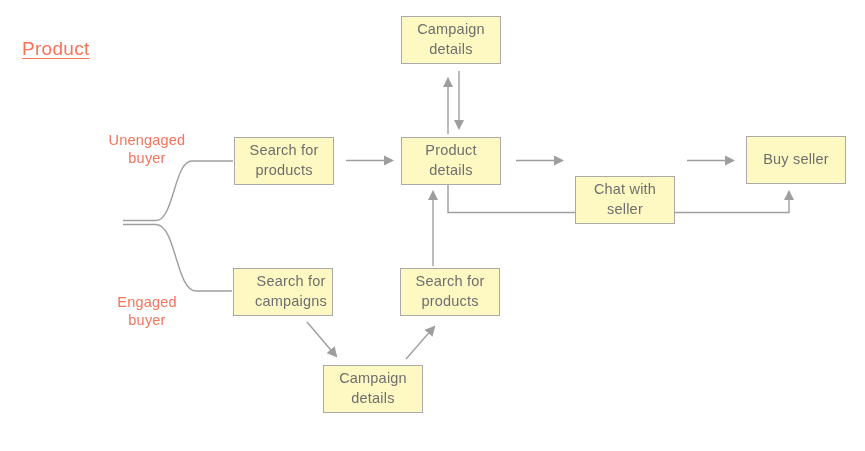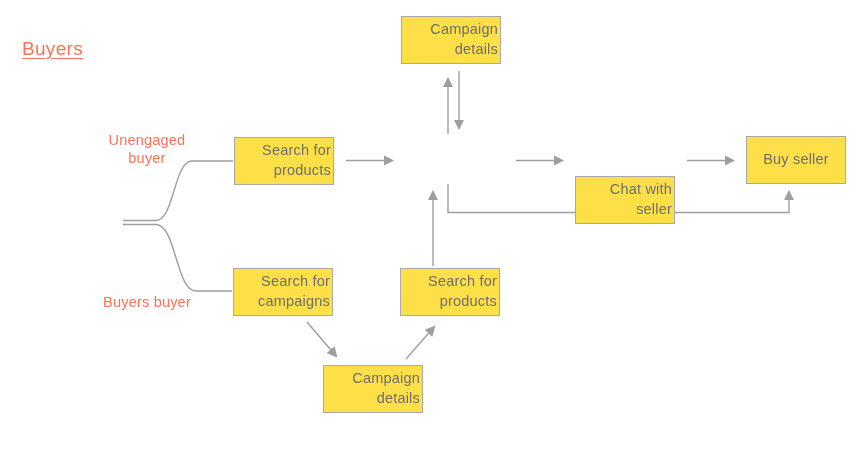--- a/index.html
+++ b/index.html
@@ -17,24 +17,24 @@
     font-family:"Liberation Sans", sans-serif;
     overflow:hidden;
   }
   .canvas{position:absolute;inset:0;width:865px;height:451px;}
   svg.wires{position:absolute;left:0;top:0;width:865px;height:451px;}
   svg.wires path.wire{fill:none;stroke:var(--arrow);stroke-width:1.4;}
   svg.wires .head{fill:var(--arrow);}
   .node{
     position:absolute;
     width:100px;height:48px;
-    background:#fde047;
+    background:#fef9c3;
     border:1px solid var(--box_border);
     display:flex;align-items:center;justify-content:center;
-    text-align:right;
+    text-align:center;
     color:var(--box_text);
     font-size:14.5px;
     line-height:1.35;
     letter-spacing:.2px;
     padding:2px;
   }
   .diagram-title{
     position:absolute;left:22px;top:38px;
     color:var(--accent);
     font-size:19px;
@@ -82,34 +82,37 @@
 
     <path class="wire" d="M433,266 V192" marker-end="url(#arrow)"></path>
 
     <path class="wire" d="M448,184 V212.5 H789 V192" marker-end="url(#arrow)"></path>
 
     <path class="wire" d="M307,322 L336,356" marker-end="url(#arrow)"></path>
 
     <path class="wire" d="M406,359 L434,327" marker-end="url(#arrow)"></path>
   </svg>
 
-  <div class="diagram-title">Buyers</div>
+  <div class="diagram-title">Product</div>
 
   <div class="flow-label label-unengaged">Unengaged buyer</div>
-  <div class="flow-label label-engaged">Buyers buyer</div>
+  <div class="flow-label label-engaged">Engaged buyer</div>
 
 
   <div class="node" style="left:234px;top:137px;">
     <span>Search for products</span>
   </div>
 
   <div class="node" style="left:401px;top:16px;">
     <span>Campaign details</span>
   </div>
 
+  <div class="node" style="left:401px;top:137px;">
+    <span>Product details</span>
+  </div>
 
   <div class="node" style="left:575px;top:136px;margin-top:40px;">
     <span>Chat with seller</span>
   </div>
 
   <div class="node" style="left:746px;top:136px;">
     <span>Buy seller</span>
   </div>
 
   <div class="node" style="left:233px;top:268px;padding-left:18px;">

